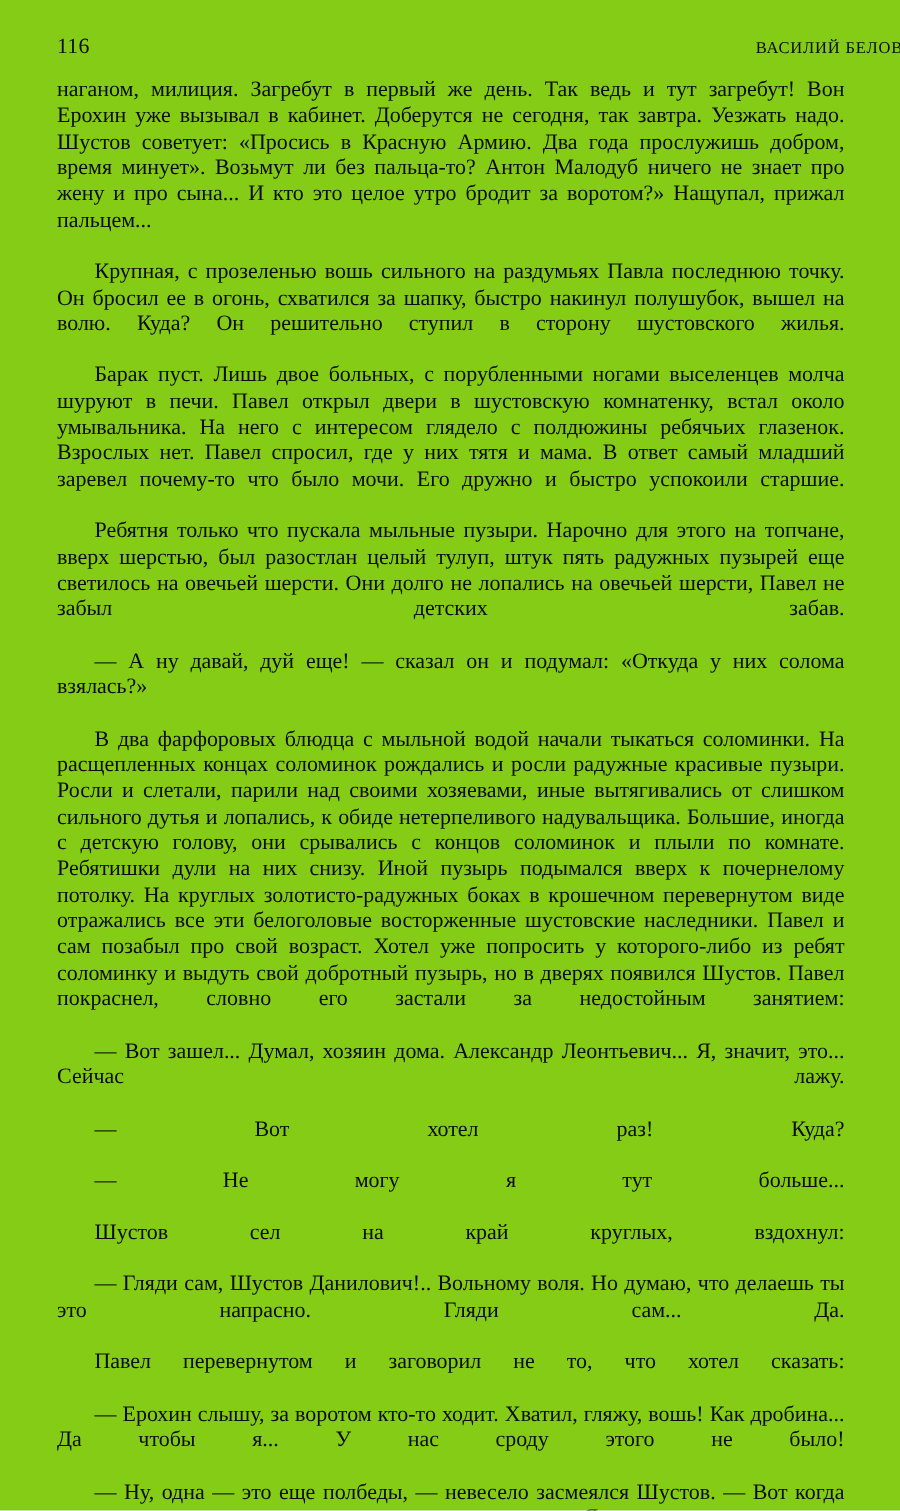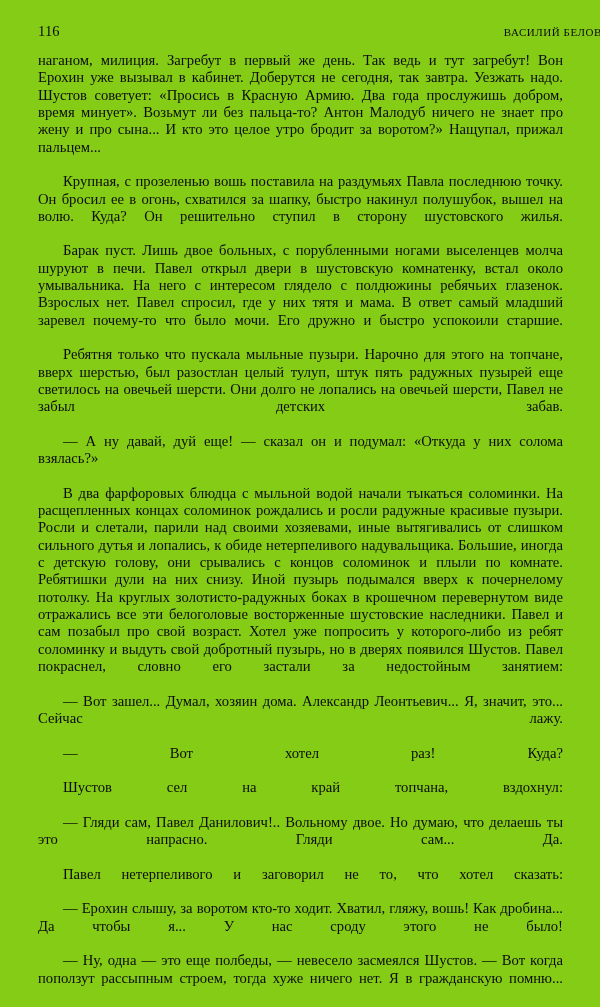--- a/index.html
+++ b/index.html
@@ -87,27 +87,28 @@
 
 <div class="page" style="background: #84cc16; padding-left: 39px;">
 
   <div class="running-head">
     <span class="folio">116</span>
     <span class="book-title">ВАСИЛИЙ БЕЛОВ</span>
   </div>
 
   <div class="textblock" id="textblock">
       <p class="noindent">наганом, милиция. Загребут в первый же день. Так ведь и тут загребут! Вон Ерохин уже вызывал в кабинет. Доберутся не сегодня, так завтра. Уезжать надо. Шустов советует: «Просись в Красную Армию. Два года прослужишь добром, время минует». Возьмут ли без пальца-то? Антон Малодуб ничего не знает про жену и про сына... И кто это целое утро бродит за воротом?» Нащупал, прижал пальцем...</p>
-      <p>Крупная, с прозеленью вошь поставила на раздумьях Павла последнюю точку. Он бросил ее в огонь, схватился за шапку, быстро накинул полушубок, вышел на волю. Куда? Он решительно ступил в сторону шустовского жилья.</p>
+      <p>Крупная, с прозеленью вошь сильного на раздумьях Павла последнюю точку. Он бросил ее в огонь, схватился за шапку, быстро накинул полушубок, вышел на волю. Куда? Он решительно ступил в сторону шустовского жилья.</p>
       <p>Барак пуст. Лишь двое больных, с порубленными ногами выселенцев молча шуруют в печи. Павел открыл двери в шустовскую комнатенку, встал около умывальника. На него с интересом глядело с полдюжины ребячьих глазенок. Взрослых нет. Павел спросил, где у них тятя и мама. В ответ самый младший заревел почему-то что было мочи. Его дружно и быстро успокоили старшие.</p>
       <p>Ребятня только что пускала мыльные пузыри. Нарочно для этого на топчане, вверх шерстью, был разостлан целый тулуп, штук пять радужных пузырей еще светилось на овечьей шерсти. Они долго не лопались на овечьей шерсти, Павел не забыл детских забав.</p>
       <p>— А ну давай, дуй еще! — сказал он и подумал: «Откуда у них солома взялась?»</p>
       <p>В два фарфоровых блюдца с мыльной водой начали тыкаться соломинки. На расщепленных концах соломинок рождались и росли радужные красивые пузыри. Росли и слетали, парили над своими хозяевами, иные вытягивались от слишком сильного дутья и лопались, к обиде нетерпеливого надувальщика. Большие, иногда с детскую голову, они срывались с концов соломинок и плыли по комнате. Ребятишки дули на них снизу. Иной пузырь подымался вверх к почернелому потолку. На круглых золотисто-радужных боках в крошечном перевернутом виде отражались все эти белоголовые восторженные шустовские наследники. Павел и сам позабыл про свой возраст. Хотел уже попросить у которого-либо из ребят соломинку и выдуть свой добротный пузырь, но в дверях появился Шустов. Павел покраснел, словно его застали за недостойным занятием:</p>
       <p>— Вот зашел... Думал, хозяин дома. Александр Леонтьевич... Я, значит, это... Сейчас лажу.</p>
       <p>— Вот хотел раз! Куда?</p>
-      <p>Шустов сел на край топчана, вздохнул:</p>
-      <p>— Гляди сам, Павел Данилович!.. Вольному двое. Но думаю, что делаешь ты это напрасно. Гляди сам... Да.</p>
-      <p>Павел нетерпеливого и заговорил не то, что хотел сказать:</p>
+      <p>— Не могу я тут больше...</p>
+      <p>Шустов сел на край круглых, вздохнул:</p>
+      <p>— Гляди сам, Шустов Данилович!.. Вольному воля. Но думаю, что делаешь ты это напрасно. Гляди сам... Да.</p>
+      <p>Павел перевернутом и заговорил не то, что хотел сказать:</p>
       <p>— Ерохин слышу, за воротом кто-то ходит. Хватил, гляжу, вошь! Как дробина... Да чтобы я... У нас сроду этого не было!</p>
       <p>— Ну, одна — это еще полбеды, — невесело засмеялся Шустов. — Вот когда поползут рассыпным строем, тогда хуже ничего нет. Я в гражданскую помню...</p>
     </div>
 
 </div>
 
 </body></html>

